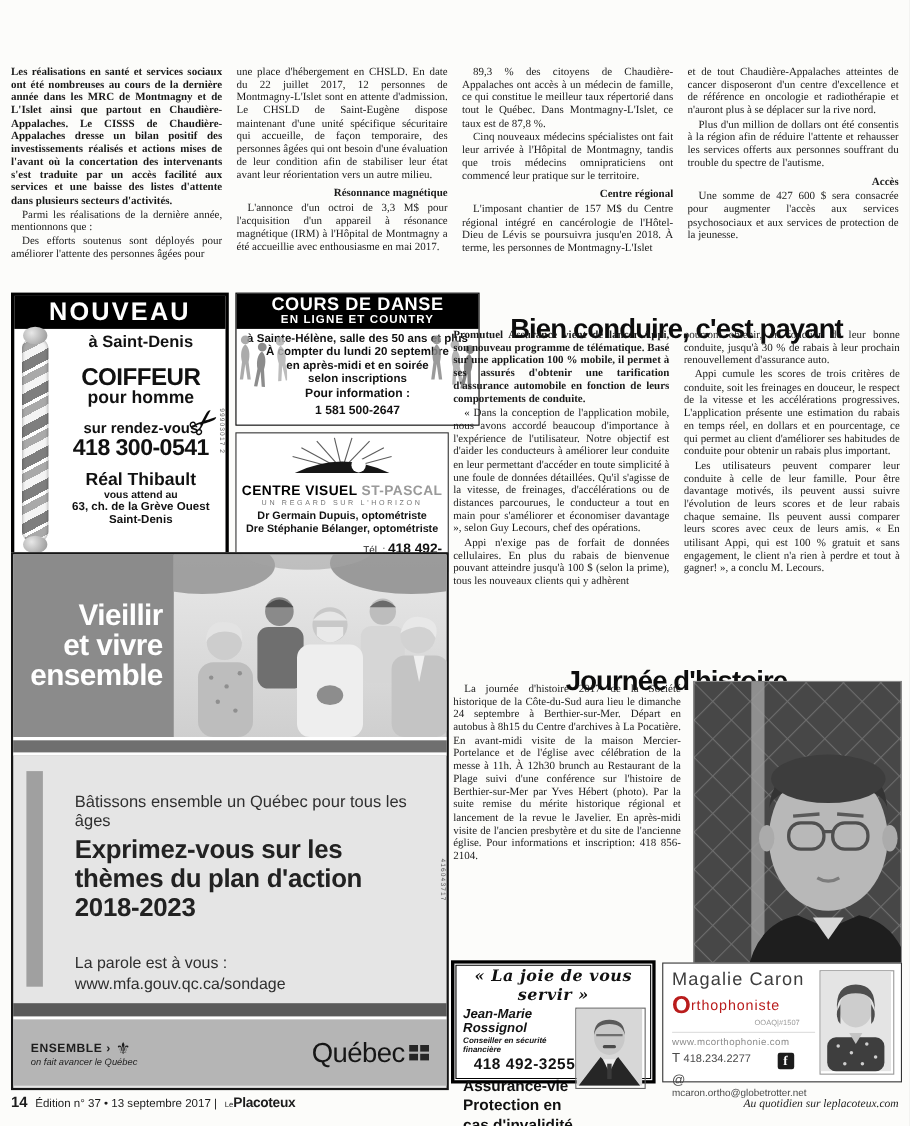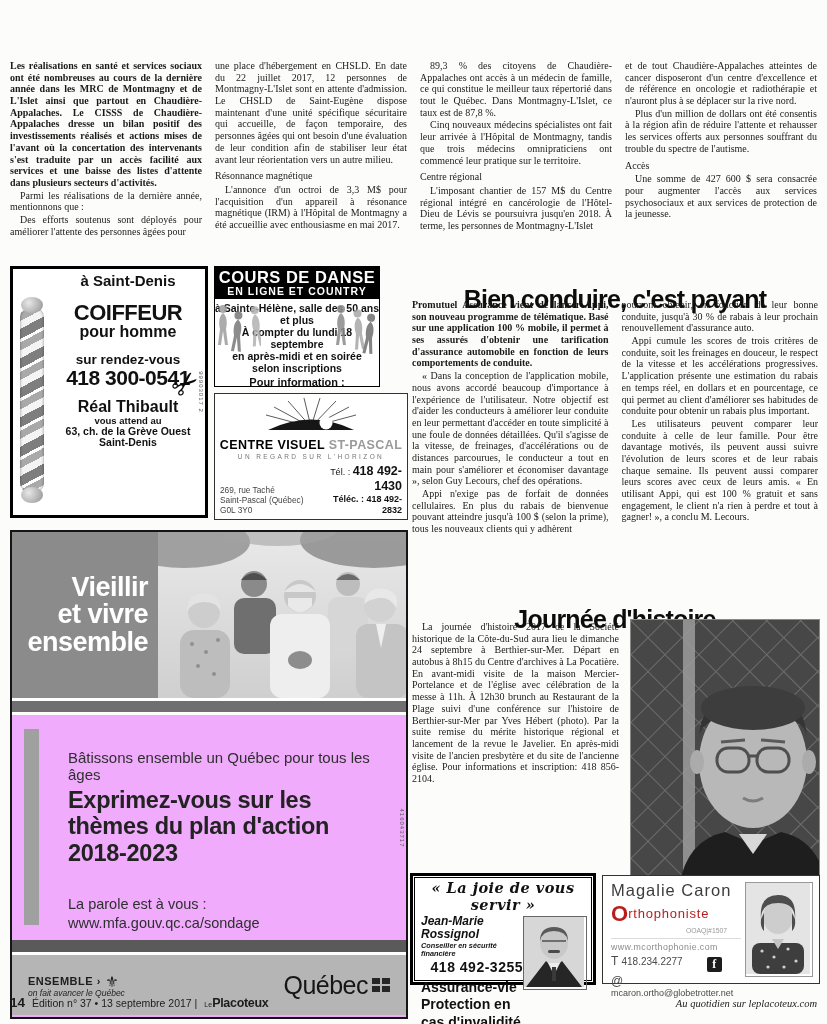--- a/index.html
+++ b/index.html
@@ -9,21 +9,21 @@
   .big-title{position:absolute;text-align:center;font-family:"Liberation Sans",sans-serif;
              font-weight:700;letter-spacing:-0.8px;color:#0d0d0d;}
   #sante-title{left:0;width:827px;top:24px;font-size:27px;}
   #conduire-title{left:410px;width:410px;top:264px;font-size:25px;}
   #histoire-title{left:410px;width:410px;top:584px;font-size:25px;}
   
   .bodytext{font:10px/1.17 "Liberation Serif",serif;text-align:justify;color:#1a1a1a;}
   .p{margin:0 0 1px 0;text-indent:10px;}
   .p.noind{text-indent:0;}
   .lead{font-weight:bold;text-indent:0;margin:0 0 1px 0;}
-  .sub{text-align:left;font-weight:normal;margin:5px 0 2px;text-indent:0;}
+  .sub{text-align:right;font-weight:bold;margin:5px 0 2px;text-indent:0;}
   #sante-cols{position:absolute;left:10px;top:60px;width:807px;height:200px;display:grid;
               grid-template-columns:repeat(4,1fr);column-gap:13px;overflow:hidden;}
   #conduire-cols{position:absolute;left:412px;top:299px;width:406px;height:280px;display:grid;
                  grid-template-columns:repeat(2,1fr);column-gap:13px;overflow:hidden;}
   #histoire-body{position:absolute;left:412px;top:621px;width:207px;height:234px;overflow:hidden;}
   .colbox{overflow:hidden;}
   
   #ad-coiffeur{position:absolute;left:10px;top:266px;width:198px;height:252px;background:#fff;
                border:3px solid #000;box-sizing:border-box;font-family:"Liberation Sans",sans-serif;}
   #ad-coiffeur .band{background:#000;color:#fff;text-align:center;font-weight:700;font-size:23px;
@@ -40,43 +40,43 @@
   .c-sub{font-weight:700;font-size:16px;}
   .c-rdv{font-weight:700;font-size:13.5px;margin-top:12px;}
   .c-tel{font-weight:700;font-size:21px;letter-spacing:-.5px;}
   .c-name{font-weight:700;font-size:16px;margin-top:10px;}
   .c-small{font-weight:700;font-size:9.5px;}
   .c-addr{font-weight:700;font-size:10.5px;}
   .scissors{position:absolute;right:6px;top:96px;font-size:32px;transform:rotate(-40deg);color:#0a0a0a;}
   .vcode{position:absolute;right:1px;top:50%;transform:translateY(-50%);writing-mode:vertical-rl;
          font-size:6px;color:#555;letter-spacing:1px;font-family:"Liberation Sans",sans-serif;}
   
-  #ad-danse{position:absolute;left:214px;top:266px;width:166px;height:121px;background:#fff;
+  #ad-danse{position:absolute;left:214px;top:266px;width:222px;height:121px;background:#fff;
             border:1px solid #000;box-sizing:border-box;font-family:"Liberation Sans",sans-serif;}
   #ad-danse .band{background:#000;color:#fff;text-align:center;line-height:1;padding:2px 0 3px;}
   .d-t1{font-weight:700;font-size:16.5px;letter-spacing:.5px;}
   .d-t2{font-weight:700;font-size:10.5px;letter-spacing:1px;}
   #ad-danse .dbody{position:relative;text-align:center;font-weight:700;line-height:1.15;padding-top:3px;}
   .d-l1{font-size:10.5px;} .d-l2{font-size:10.5px;} .d-info{font-size:11px;margin-top:2px;}
   .dancers{position:absolute;top:2px;opacity:.85;}
   
   #ad-cv{position:absolute;left:214px;top:393px;width:194px;height:127px;background:#fff;
          border:1px solid #333;box-sizing:border-box;text-align:center;font-family:"Liberation Sans",sans-serif;}
   .cv-name{font-weight:700;font-size:12.5px;letter-spacing:.4px;color:#000;margin-top:1px;}
   .cv-name .lt{color:#9a9a9a;}
   .cv-slogan{font-size:6.5px;letter-spacing:2.4px;color:#777;margin-top:1px;}
   .cv-dr{font-weight:700;font-size:9.8px;margin-top:3px;line-height:1.25;}
   .cv-bottom{display:flex;justify-content:space-between;align-items:flex-end;padding:4px 5px 0;}
   .cv-addr{font-size:8.3px;color:#444;text-align:left;line-height:1.25;}
   .cv-tels{text-align:right;line-height:1.2;}
   .cv-tel1{font-size:9px;}.cv-tel1 b{font-size:12.5px;}
   .cv-tel2{font-size:9px;font-weight:700;}
   
-  #ad-qc{position:absolute;left:10px;top:502px;width:398px;height:489px;background:#f0abfc;
-         border:2px solid #151515;box-sizing:border-box;font-family:"Liberation Sans",sans-serif;margin-top:28px;}
+  #ad-qc{position:absolute;left:10px;top:502px;width:398px;height:489px;background:#e5e5e5;
+         border:2px solid #151515;box-sizing:border-box;font-family:"Liberation Sans",sans-serif;}
   .qc-top{display:flex;height:166px;}
   .qc-graybox{width:146px;background:#8b8b8b;color:#fff;display:flex;align-items:center;justify-content:flex-end;}
   .qc-graybox div{font-size:27px;font-weight:700;line-height:1.02;text-align:right;padding:0 10px 0 0;letter-spacing:-.5px;}
   .qc-photo{flex:1;overflow:hidden;}
   .qc-stripe1{height:11px;background:#6f6f6f;border-top:3px solid #fff;border-bottom:3px solid #fff;}
   .qc-content{position:relative;height:225px;}
   .qc-sidebar{position:absolute;left:12px;top:14px;width:15px;height:196px;background:#a0a0a0;}
   .qc-text{position:absolute;left:56px;top:34px;width:320px;color:#2f2f2f;}
   .qc-l1{font-size:15px;margin-bottom:4px;}
   .qc-h{font-size:23.5px;font-weight:700;line-height:1.12;color:#222;letter-spacing:-.3px;}
@@ -158,20 +158,21 @@
     </div>
     <div class="colbox">
       <p class="p noind">et de tout Chaudière-Appalaches atteintes de cancer disposeront d'un centre d'excellence et de référence en oncologie et radiothérapie et n'auront plus à se déplacer sur la rive nord.</p>
       <p class="p">Plus d'un million de dollars ont été consentis à la région afin de réduire l'attente et rehausser les services offerts aux personnes souffrant du trouble du spectre de l'autisme.</p>
       <p class="sub">Accès</p>
       <p class="p">Une somme de 427 600 $ sera consacrée pour augmenter l'accès aux services psychosociaux et aux services de protection de la jeunesse.</p>
     </div>
   </section>
 
   <div id="ad-coiffeur">
+    <div class="band">NOUVEAU</div>
     <div class="pole"></div>
     <span class="scissors">✂</span>
     <div class="ctext">
       <div class="c-town">à Saint-Denis</div>
       <div class="c-main">COIFFEUR</div>
       <div class="c-sub">pour homme</div>
       <div class="c-rdv">sur rendez-vous</div>
       <div class="c-tel">418 300-0541</div>
       <div class="c-name">Réal Thibault</div>
       <div class="c-small">vous attend au</div>
@@ -209,21 +210,21 @@
         <g fill="#a8a8a8" transform="translate(16,5) rotate(-4)">
             <circle cx="8" cy="8" r="4"></circle>
             <path d="M8 12 C4 15 3.5 22 5 28 L3 44 h3 L8 30 l2 14 h3 L11 28 C12.5 22 12 15 8 12 Z"></path>
           </g>
         <g fill="#6f6f6f" transform="translate(31,8) rotate(6)">
             <circle cx="8" cy="8" r="4"></circle>
             <path d="M8 12 C4 15 3.5 22 5 28 L3 44 h3 L8 30 l2 14 h3 L11 28 C12.5 22 12 15 8 12 Z"></path>
           </g>
       </svg>
       <div class="d-l1">à Sainte-Hélène, salle des 50 ans et plus</div>
-      <div class="d-l2">À compter du lundi 18 septembre</div>
+      <div class="d-l2">À compter du lundi 20 septembre</div>
       <div class="d-l2">en après-midi et en soirée</div>
       <div class="d-l2">selon inscriptions</div>
       <div class="d-info">Pour information :</div>
       <div class="d-info">1 581 500-2647</div>
     </div>
   </div>
 
   <div id="ad-cv">
     <svg width="130" height="36" viewBox="0 0 130 36" style="margin-top:3px;">
       <g stroke="#5c5c5c" stroke-width="1">
@@ -237,20 +238,24 @@
           <line x1="65" y1="30" x2="110" y2="18"></line>
       </g>
       <path d="M22 33 Q65 12 108 33 Z" fill="#161616"></path>
       <circle cx="80" cy="26" r="6.5" fill="#ffffff"></circle>
     </svg>
     <div class="cv-name">
       <span>CENTRE VISUEL</span>
       <span class="lt">ST-PASCAL</span>
     </div>
     <div class="cv-slogan">UN REGARD SUR L'HORIZON</div>
+    <div class="cv-dr">
+      <div>Dr Germain Dupuis, optométriste</div>
+      <div>Dre Stéphanie Bélanger, optométriste</div>
+    </div>
     <div class="cv-bottom">
       <div class="cv-addr">
         <div>269, rue Taché</div>
         <div>Saint-Pascal (Québec) G0L 3Y0</div>
       </div>
       <div class="cv-tels">
         <div class="cv-tel1"><span>Tél. : </span><b>418 492-1430</b></div>
         <div class="cv-tel2">Téléc. : 418 492-2832</div>
       </div>
     </div>

